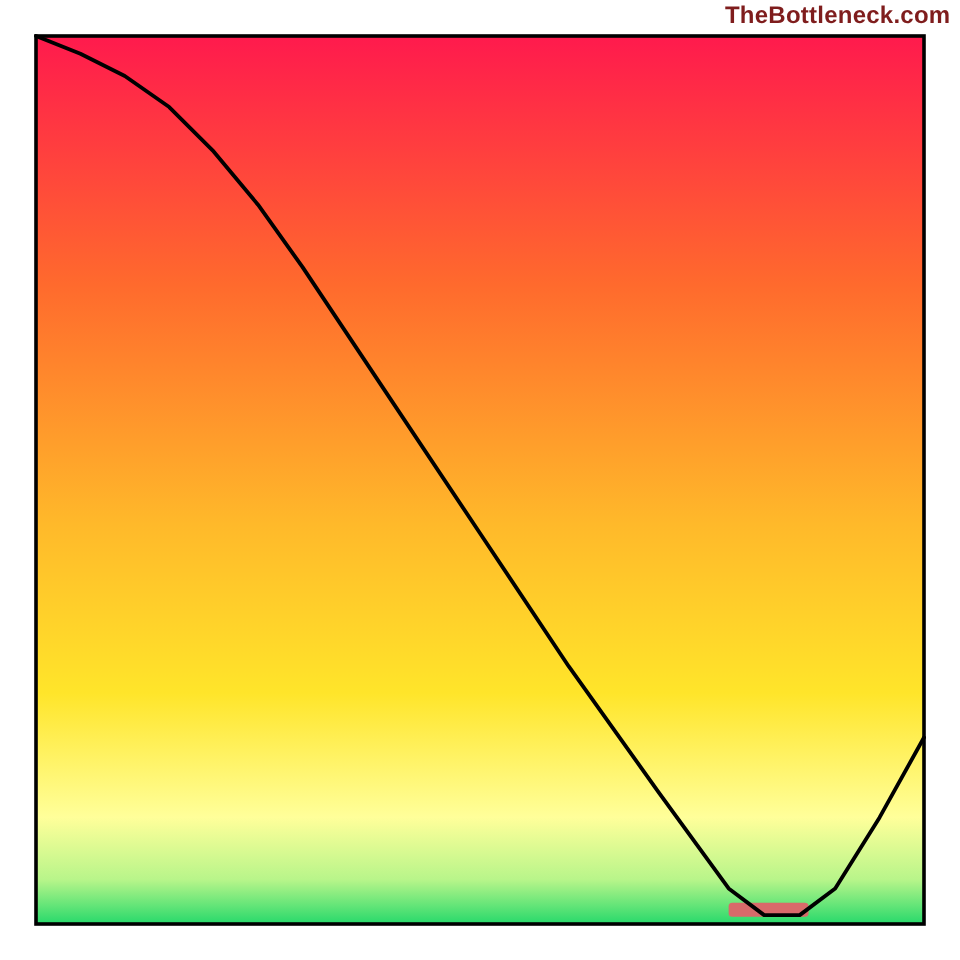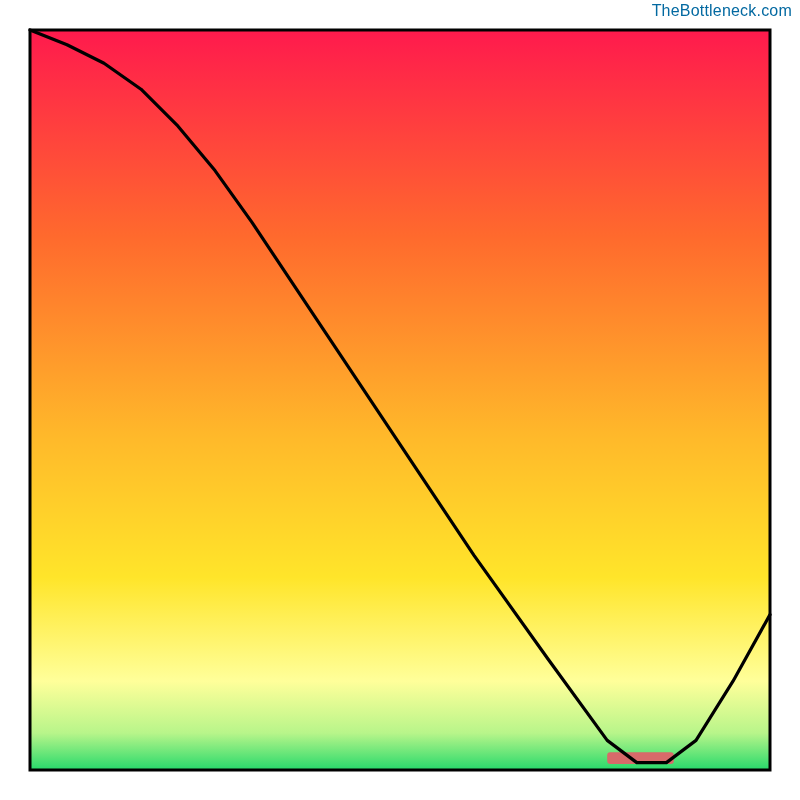--- a/index.html
+++ b/index.html
@@ -13,23 +13,23 @@
   }
   .stage {
     position: relative;
     width: 800px;
     height: 800px;
   }
   .watermark {
     position: absolute;
     top: 2px;
     right: 8px;
-    font-size: 16px;
-    font-weight: 400;
-    color: #0369a1;
+    font-size: 20px;
+    font-weight: 700;
+    color: #7f1d1d;
     letter-spacing: 0.2px;
     user-select: none;
   }
   svg {
     display: block;
   }
 </style>
 </head>
 <body>
 

